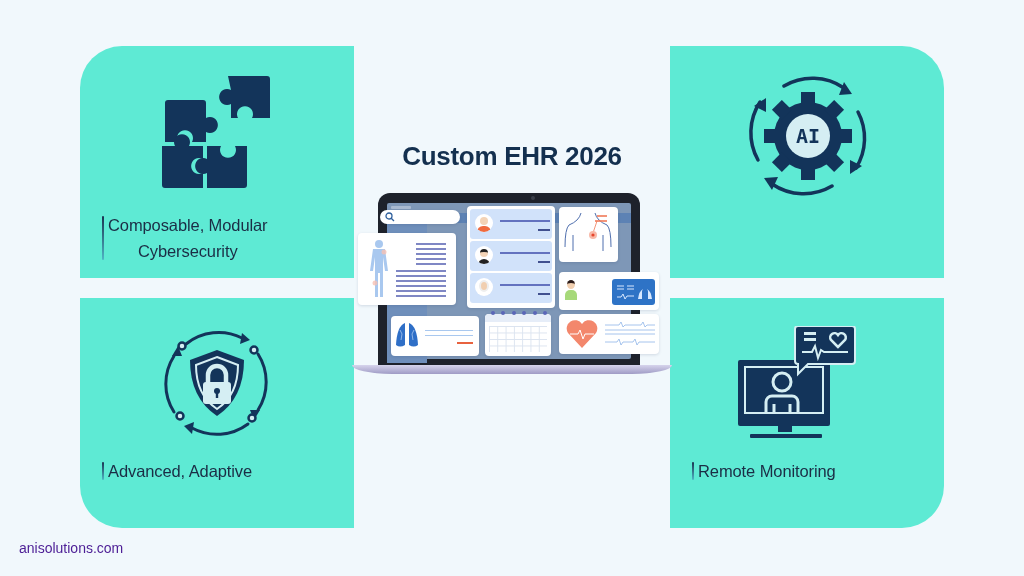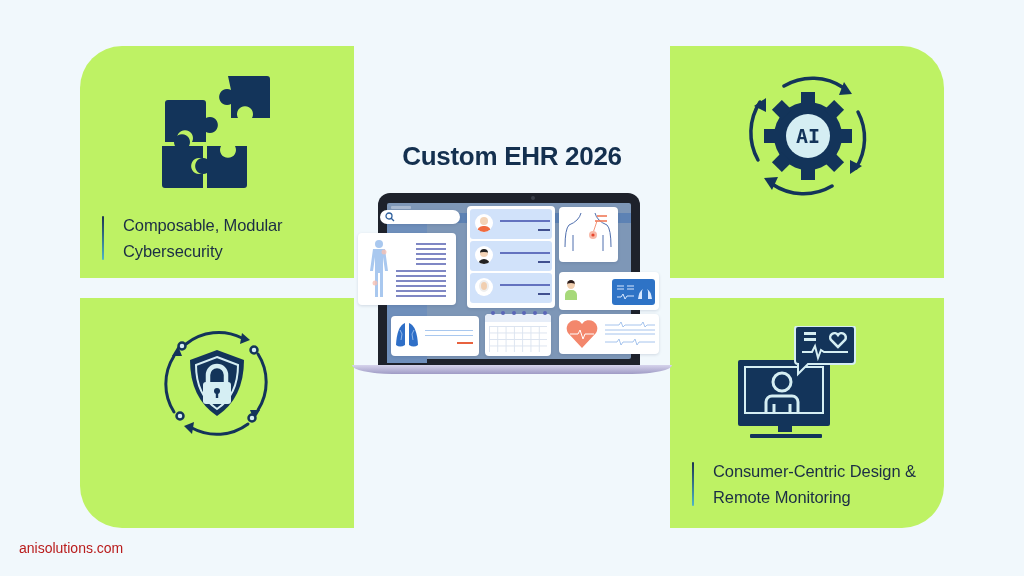--- a/index.html
+++ b/index.html
@@ -5,33 +5,34 @@
   * { box-sizing: border-box; margin: 0; padding: 0; }
   html, body { width: 1024px; height: 576px; overflow: hidden; }
   body {
     background: #f1f8fc;
     font-family: "Liberation Sans", "DejaVu Sans", sans-serif;
     position: relative;
     color: #14304f;
   }
   .card {
     position: absolute;
-    background: #bef264;
+    background: #5eead4;
+    text-align: center;
   }
   .card.tl { left: 80px; top: 46px; width: 274px; height: 232px; border-radius: 42px 0 0 0; }
   .card.tr { left: 670px; top: 46px; width: 274px; height: 232px; border-radius: 0 42px 0 0; }
   .card.bl { left: 80px; top: 298px; width: 274px; height: 230px; border-radius: 0 0 0 42px; }
   .card.br { left: 670px; top: 298px; width: 274px; height: 230px; border-radius: 0 0 42px 0; }
 
   .card-icon { position: absolute; }
   .card-label {
     position: absolute;
     display: flex;
     align-items: stretch;
-    gap: 19px;
+    gap: 4px;
   }
   .accent-bar {
     width: 2px;
     border-radius: 1px;
     background: linear-gradient(#1b3350, #4fb6c6);
     margin: 4px 0;
   }
   .label-text {
     font-size: 16.5px;
     line-height: 26px;
@@ -48,21 +49,21 @@
     font-size: 26px;
     font-weight: 700;
     color: #14304f;
     letter-spacing: -0.3px;
   }
 
   .footer {
     position: absolute;
     left: 19px; top: 540px;
     font-size: 14px;
-    color: #b91c1c;
+    color: #4c1d95;
   }
 
   
   .laptop { position: absolute; left: 352px; top: 193px; width: 320px; height: 185px; }
   .screen-frame {
     position: absolute; left: 26px; top: 0; width: 262px; height: 172px;
     background: #1e222b; border-radius: 12px 12px 0 0;
   }
   .screen {
     position: absolute; left: 9px; top: 10px; right: 9px; bottom: 6px;
@@ -166,20 +167,21 @@
     <path d="M55 22 L82 32 Q82 70 55 88 Q28 70 28 32 Z" fill="#13345a"></path>
     <path d="M55 29 L76 37 Q76 67 55 81 Q34 67 34 37 Z" fill="none" stroke="#d5eef3" stroke-width="2"></path>
     <path d="M46 55 v-8 a9 9 0 0 1 18 0 v8" fill="none" stroke="#d5eef3" stroke-width="4.5"></path>
     <rect x="41" y="54" width="28" height="22" rx="3" fill="#d5eef3"></rect>
     <circle cx="55" cy="63" r="3" fill="#13345a"></circle>
     <rect x="53.8" y="63" width="2.4" height="7" fill="#13345a"></rect>
   </svg>
   <div class="card-label" style="left:22px;top:160px">
     <div class="accent-bar"></div>
     <div class="label-text">
+      <div>Advanced, Adaptive</div>
     </div>
   </div>
 </div>
 
 <div class="card br">
   <svg class="card-icon" style="left:68px;top:28px" width="120" height="116" viewBox="0 0 120 116">
     <g fill="#13345a">
       <rect x="0" y="34" width="92" height="66" rx="2"></rect>
       <rect x="0" y="94" width="92" height="4"></rect>
       <rect x="40" y="100" width="14" height="6"></rect>
@@ -193,21 +195,20 @@
     <line x1="52" y1="78" x2="52" y2="86" stroke="#d5eef3" stroke-width="3"></line>
     <path d="M60 0 h54 a3 3 0 0 1 3 3 v32 a3 3 0 0 1 -3 3 h-44 l-10 10 v-10 a3 3 0 0 1 -3 -3 v-32 a3 3 0 0 1 3 -3z" fill="#13345a" stroke="#d5eef3" stroke-width="2"></path>
     <rect x="66" y="6" width="12" height="3" fill="#d5eef3"></rect>
     <rect x="66" y="12" width="12" height="3" fill="#d5eef3"></rect>
     <polyline points="64,26 74,26 77,20 80,32 83,24 86,26 110,26" fill="none" stroke="#d5eef3" stroke-width="2"></polyline>
     <path d="M100 21 l-7 -7 a4 4 0 0 1 7 -5 a4 4 0 0 1 7 5 z" fill="none" stroke="#d5eef3" stroke-width="2.5"></path>
   </svg>
   <div class="card-label" style="left:22px;top:160px">
     <div class="accent-bar"></div>
     <div class="label-text">
-      <div>Consumer-Centric Design &amp;</div>
       <div>Remote Monitoring</div>
     </div>
   </div>
 </div>
 
 <div class="laptop">
   <div class="screen-frame">
     <div class="camera"></div>
     <div class="screen">
       <div style="position:absolute;left:4px;top:3px;width:20px;height:3px;background:#a8b9d0;border-radius:1px"></div>

